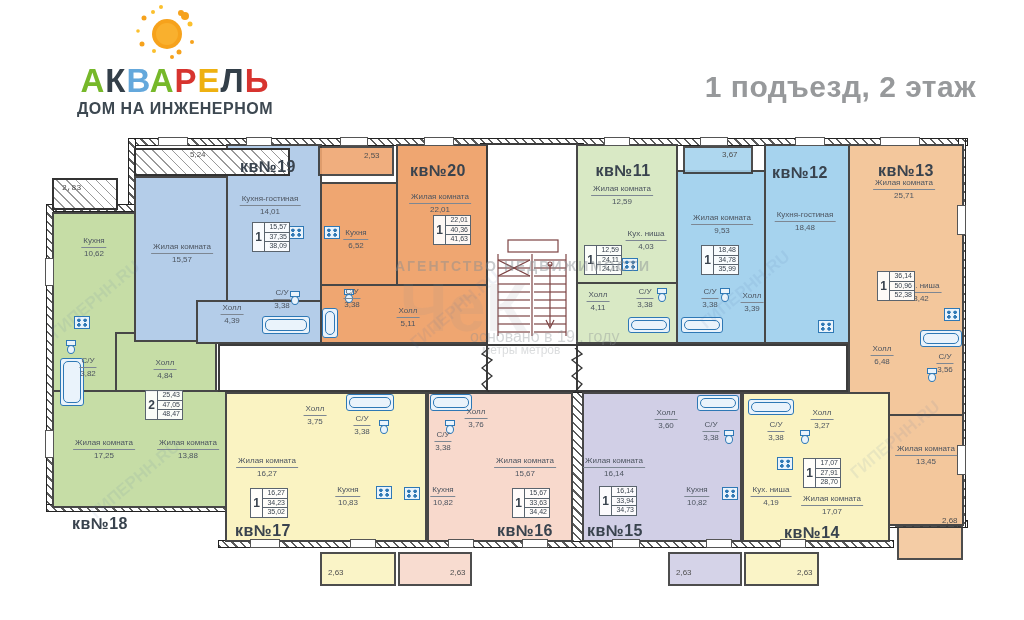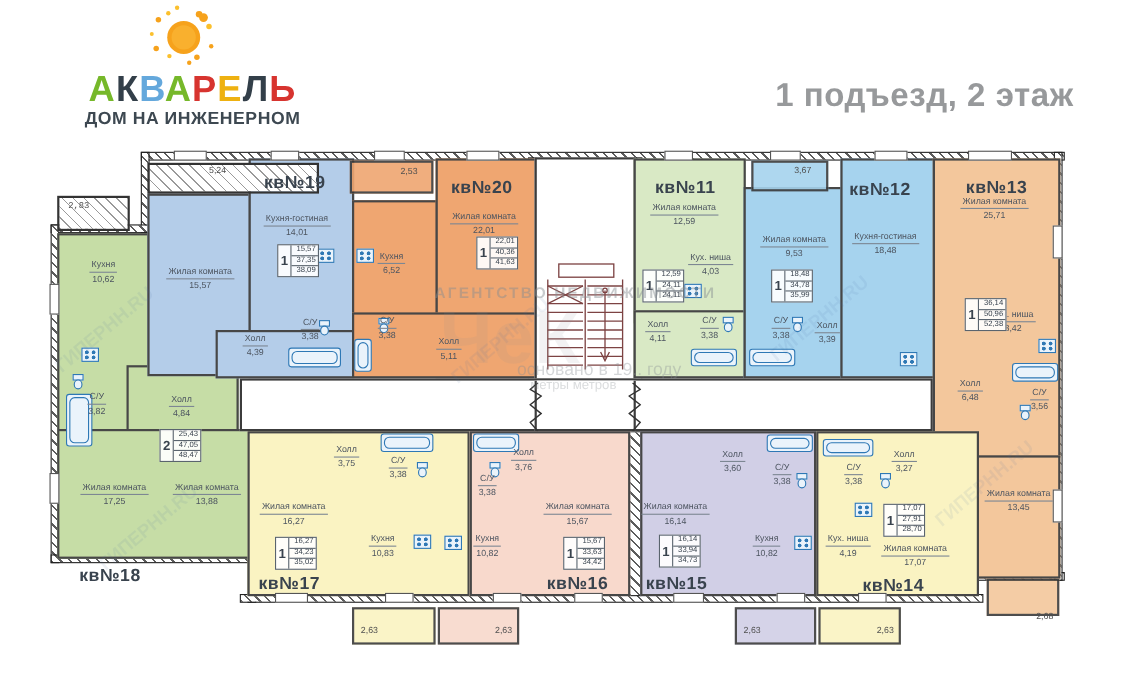--- a/index.html
+++ b/index.html
@@ -517,21 +517,21 @@
 </div>
 
 <div class="dim" style="left:62px;top:183px;font-family:Liberation Mono, monospace;">2,83</div>
 <div class="dim" style="left:190px;top:150px;">5,24</div>
 <div class="dim" style="left:364px;top:151px;">2,53</div>
 <div class="dim" style="left:722px;top:150px;">3,67</div>
 <div class="dim" style="left:328px;top:568px;">2,63</div>
 <div class="dim" style="left:450px;top:568px;">2,63</div>
 <div class="dim" style="left:676px;top:568px;">2,63</div>
 <div class="dim" style="left:797px;top:568px;">2,63</div>
-<div class="dim" style="left:942px;top:556px;">2,68</div>
+<div class="dim" style="left:942px;top:516px;">2,68</div>
 
 <div class="wm" style="left:40px;top:290px;transform:rotate(-40deg);font-size:17px;">ГИПЕРНН.RU</div>
 <div class="wm" style="left:80px;top:470px;transform:rotate(-40deg);font-size:17px;">ГИПЕРНН.RU</div>
 <div class="wm" style="left:400px;top:300px;transform:rotate(-40deg);font-size:17px;">ГИПЕРНН.RU</div>
 <div class="wm" style="left:690px;top:280px;transform:rotate(-40deg);font-size:17px;">ГИПЕРНН.RU</div>
 <div class="wm" style="left:840px;top:430px;transform:rotate(-40deg);font-size:17px;">ГИПЕРНН.RU</div>
 <div class="wm-center" style="left:395px;top:258px;font-size:14px;font-weight:bold;letter-spacing:2px;opacity:.45;">АГЕНТСТВО НЕДВИЖИМОСТИ</div>
 <div class="wm-center" style="left:400px;top:268px;font-size:68px;font-weight:bold;opacity:.10;">ЧеК</div>
 <div class="wm-center" style="left:470px;top:328px;font-size:16px;opacity:.35;">основано в 19.. году</div>
 <div class="wm-center" style="left:482px;top:343px;font-size:12px;opacity:.3;">метры метров</div>

